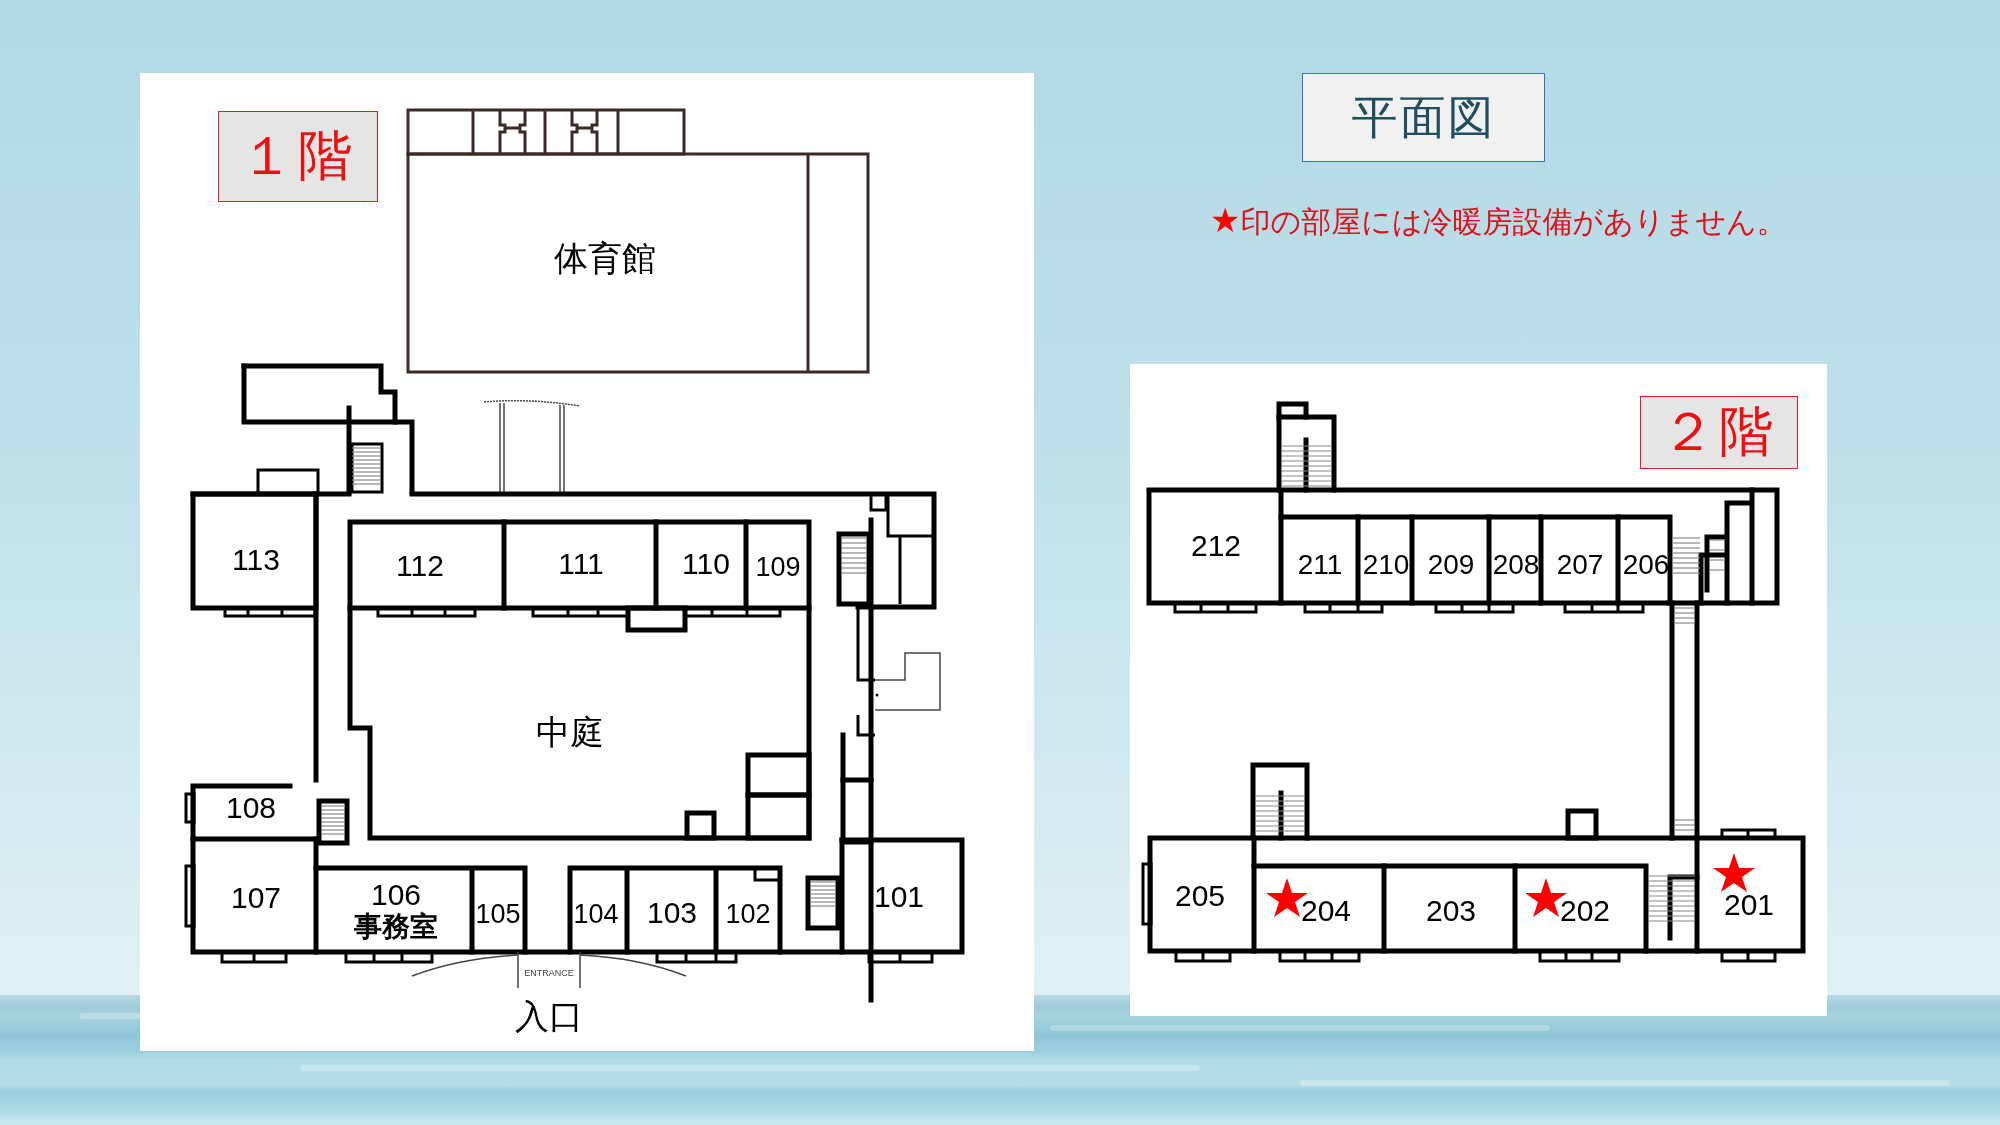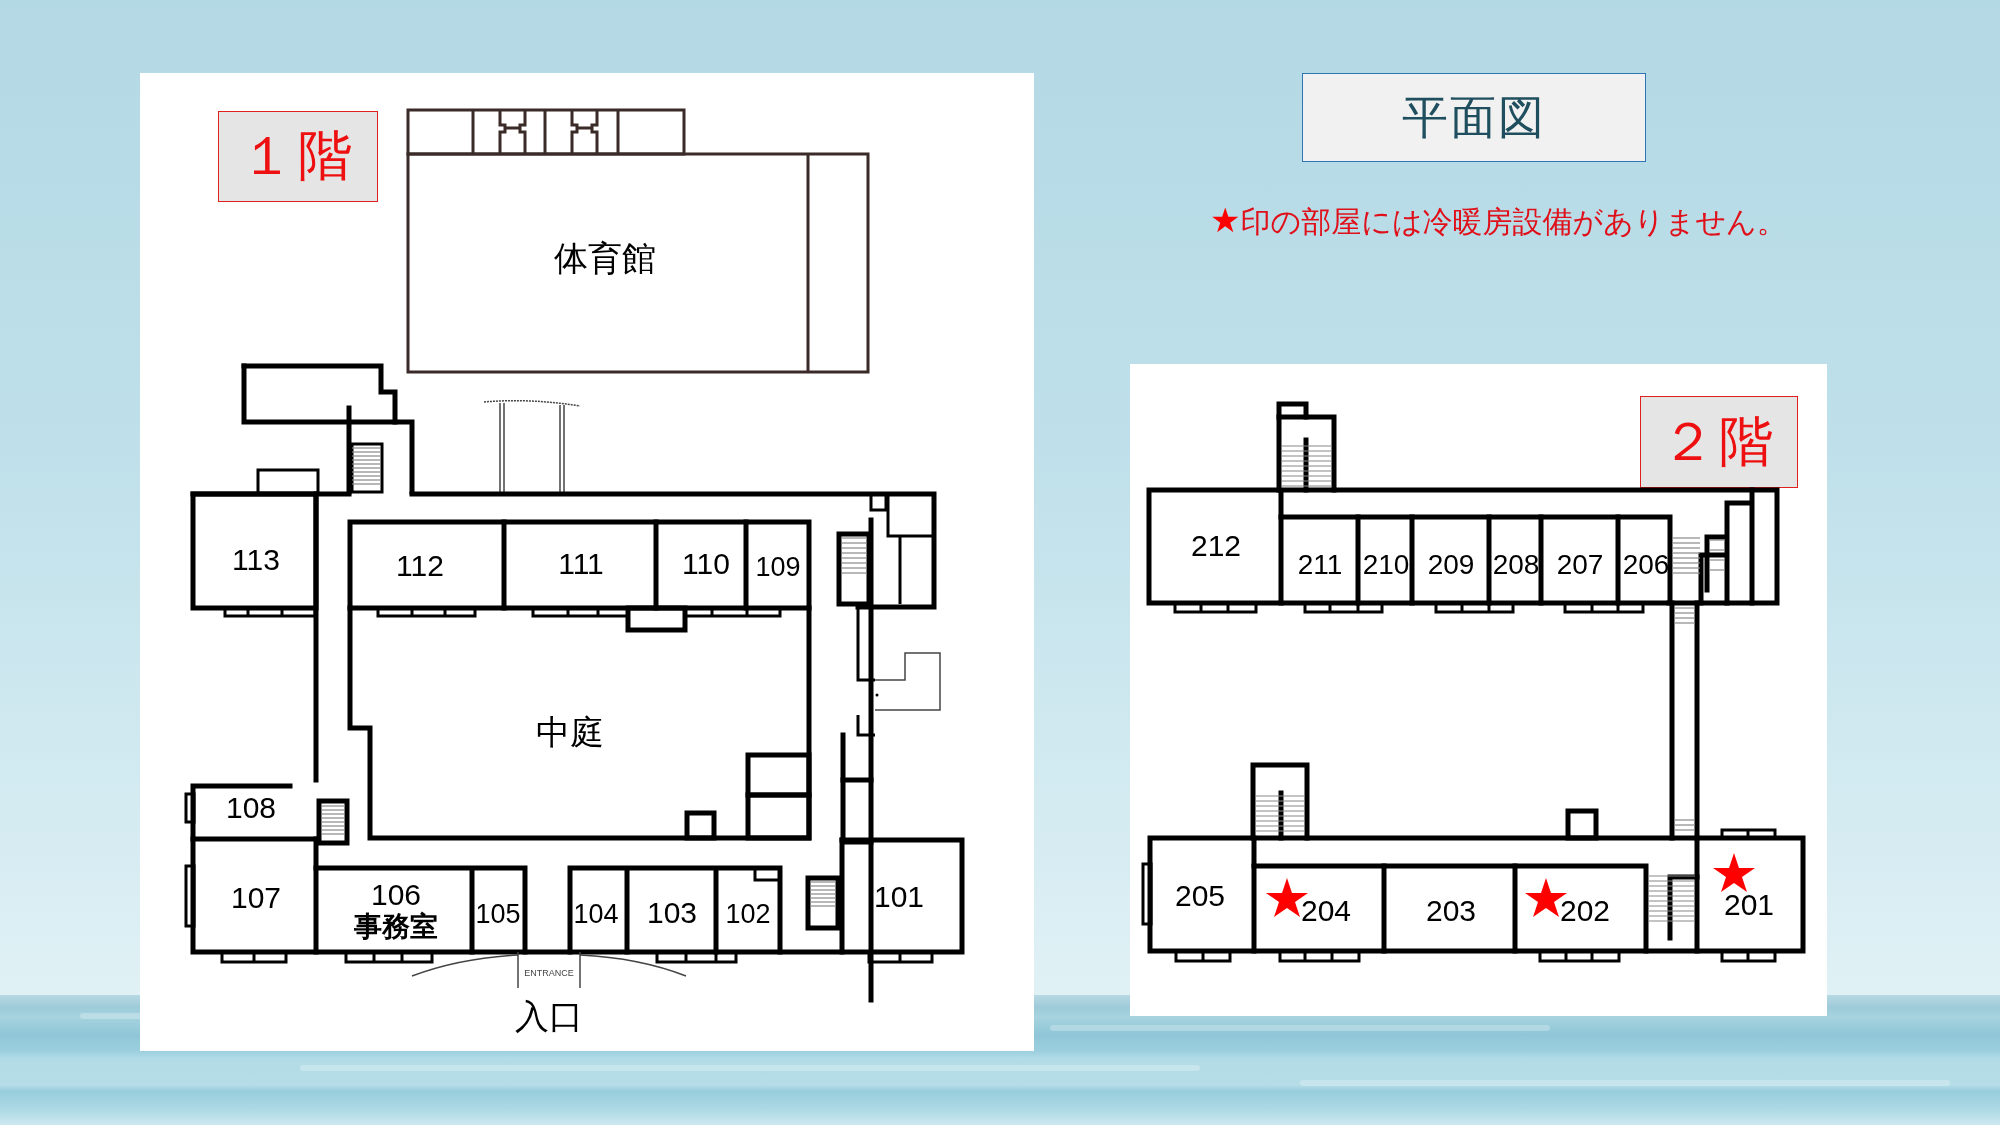--- a/index.html
+++ b/index.html
@@ -19,23 +19,23 @@
   .sea-streak { position:absolute; height:6px; border-radius:6px; background:rgba(255,255,255,0.25); }
   .panel { position:absolute; background:#ffffff; }
   #panel-1f { left:140px; top:73px; width:894px; height:978px; }
   #panel-2f { left:1130px; top:364px; width:697px; height:652px; }
   .floor-label {
     position:absolute; border:1.5px solid #e0201e; background:#e5e5e5;
     color:#ee1010; font-size:54px; display:flex; align-items:center; justify-content:center;
     letter-spacing:4px; box-sizing:border-box;margin-top:14px;
   }
   #label-1f { left:218px; top:97px; width:160px; height:91px; }
-  #label-2f { left:1640px; top:382px; width:158px; height:92px; }
+  #label-2f { left:1640px; top:382px; width:158px; height:73px; }
   .title-box {
-    position:absolute; left:1302px; top:73px; width:344px; height:89px;
+    position:absolute; left:1302px; top:73px; width:243px; height:89px;
     background:#f1f1f1; border:1.5px solid #2e75b6; box-sizing:border-box;
     display:flex; align-items:center; justify-content:center;
     color:#1f4e5f; font-size:46px; letter-spacing:2px;
   }
   .note {
     position:absolute; left:1210px; top:200px; color:#e0101a; font-size:30px; white-space:nowrap;text-align:right;
   }
   .note .star { color:#ff0000; font-size:34px; }
   svg.plan { position:absolute; left:0; top:0; overflow:visible; }
   .w { stroke:#000; stroke-width:5; fill:none; stroke-linecap:square; }

